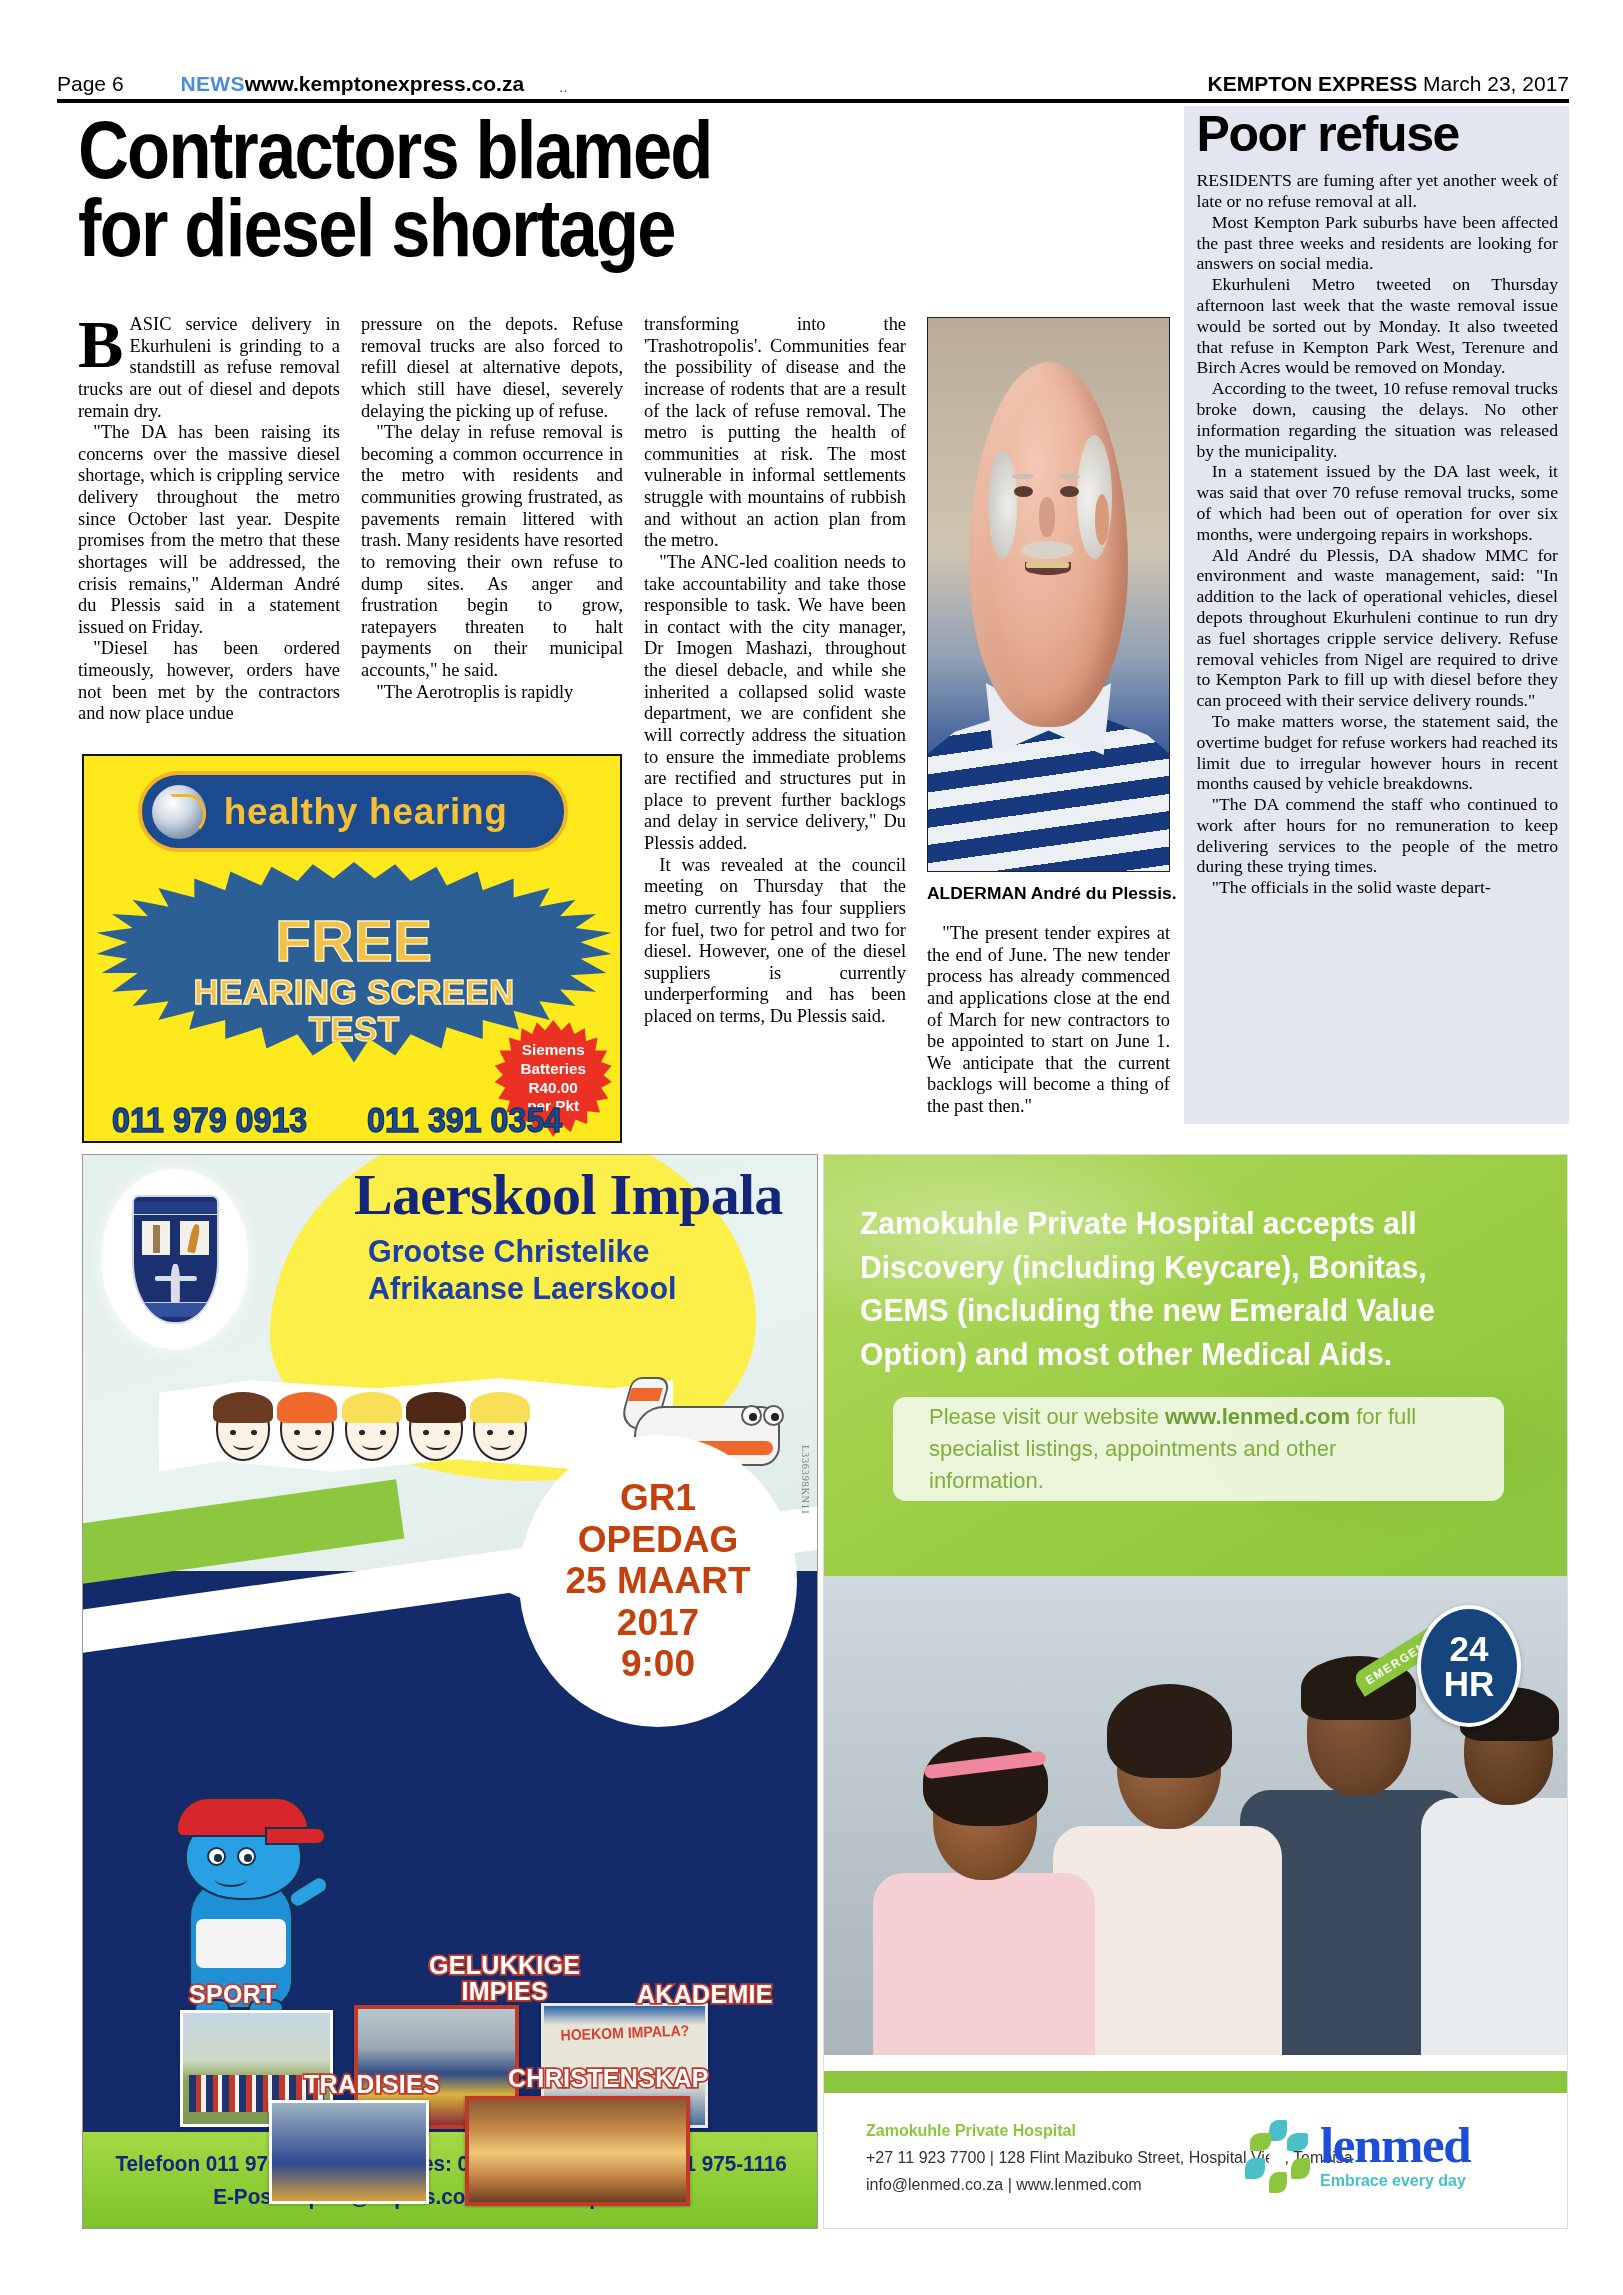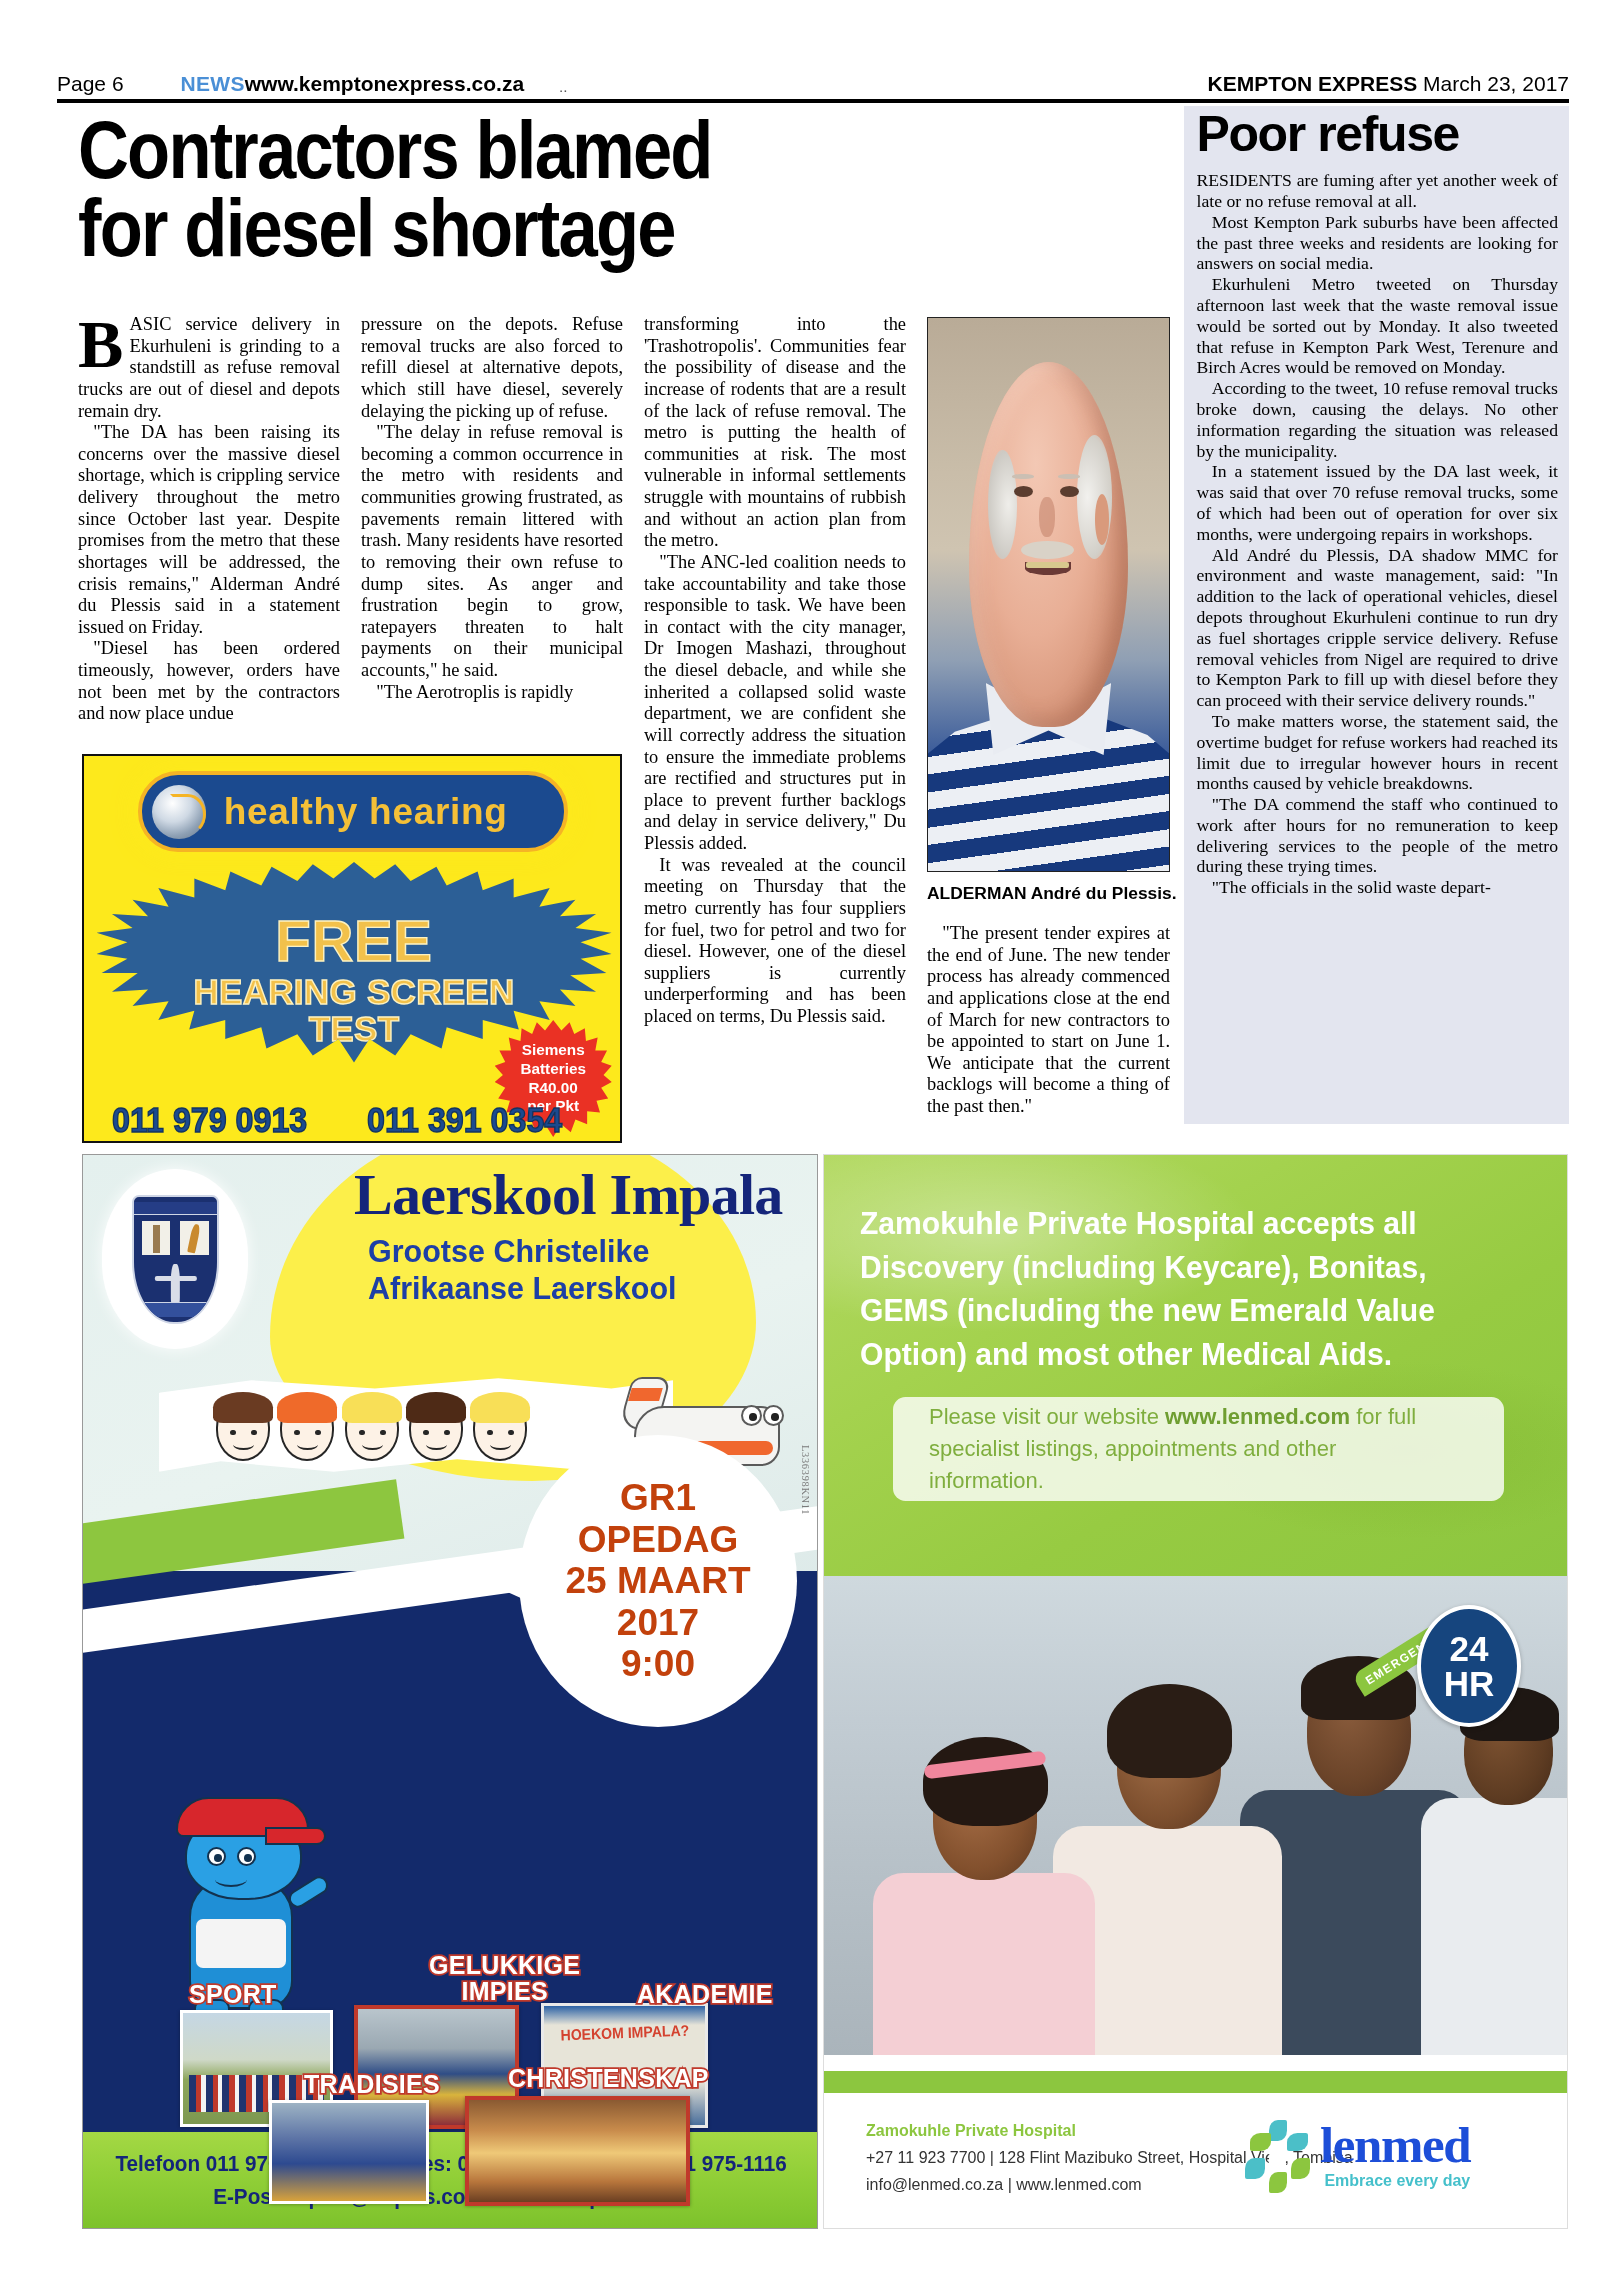--- a/index.html
+++ b/index.html
@@ -487,21 +487,21 @@
   #lm-mark i:nth-child(2){ left:5.6px;  top:14px; width:21px; height:18px; background:#8cc63f; }
   #lm-mark i:nth-child(3){ left:43px; top:14px; width:21px; height:18px; background:#4bbfc8; }
   #lm-mark i:nth-child(4){ left:1.4px;  top:39px; width:19.4px; height:21px; background:#4bbfc8; }
   #lm-mark i:nth-child(5){ left:47px; top:39px; width:19.4px; height:21px; background:#8cc63f; }
   #lm-mark i:nth-child(6){ left:25px; top:53px; width:18px; height:21px; background:#8cc63f; }
   #lm-mark i:nth-child(7){ left:25px; top:26px; width:18px; height:21px; background:#ffffff; }
   #lm-word{ margin-left:7px; }
   #lm-word .w{ font-family:Liberation Serif, serif; font-weight:700;
     font-size:51px; color:#1d4ed8; line-height:.92; letter-spacing:-1.4px; }
   #lm-word .s{ font-family:"Liberation Sans", sans-serif; font-weight:700;
-    font-size:16px; color:#45c0cb; text-align:right; margin-top:2.8px; }
+    font-size:16px; color:#45c0cb; margin-top:2.8px; }
 </style>
 </head>
 <body>
 
 <div id="masthead">
   <span class="mh-page">Page 6</span>
   <span class="mh-news">NEWS</span>
   <span class="mh-url">www.kemptonexpress.co.za</span>
   <span class="mh-dots">..</span>
   <span class="mh-right">

